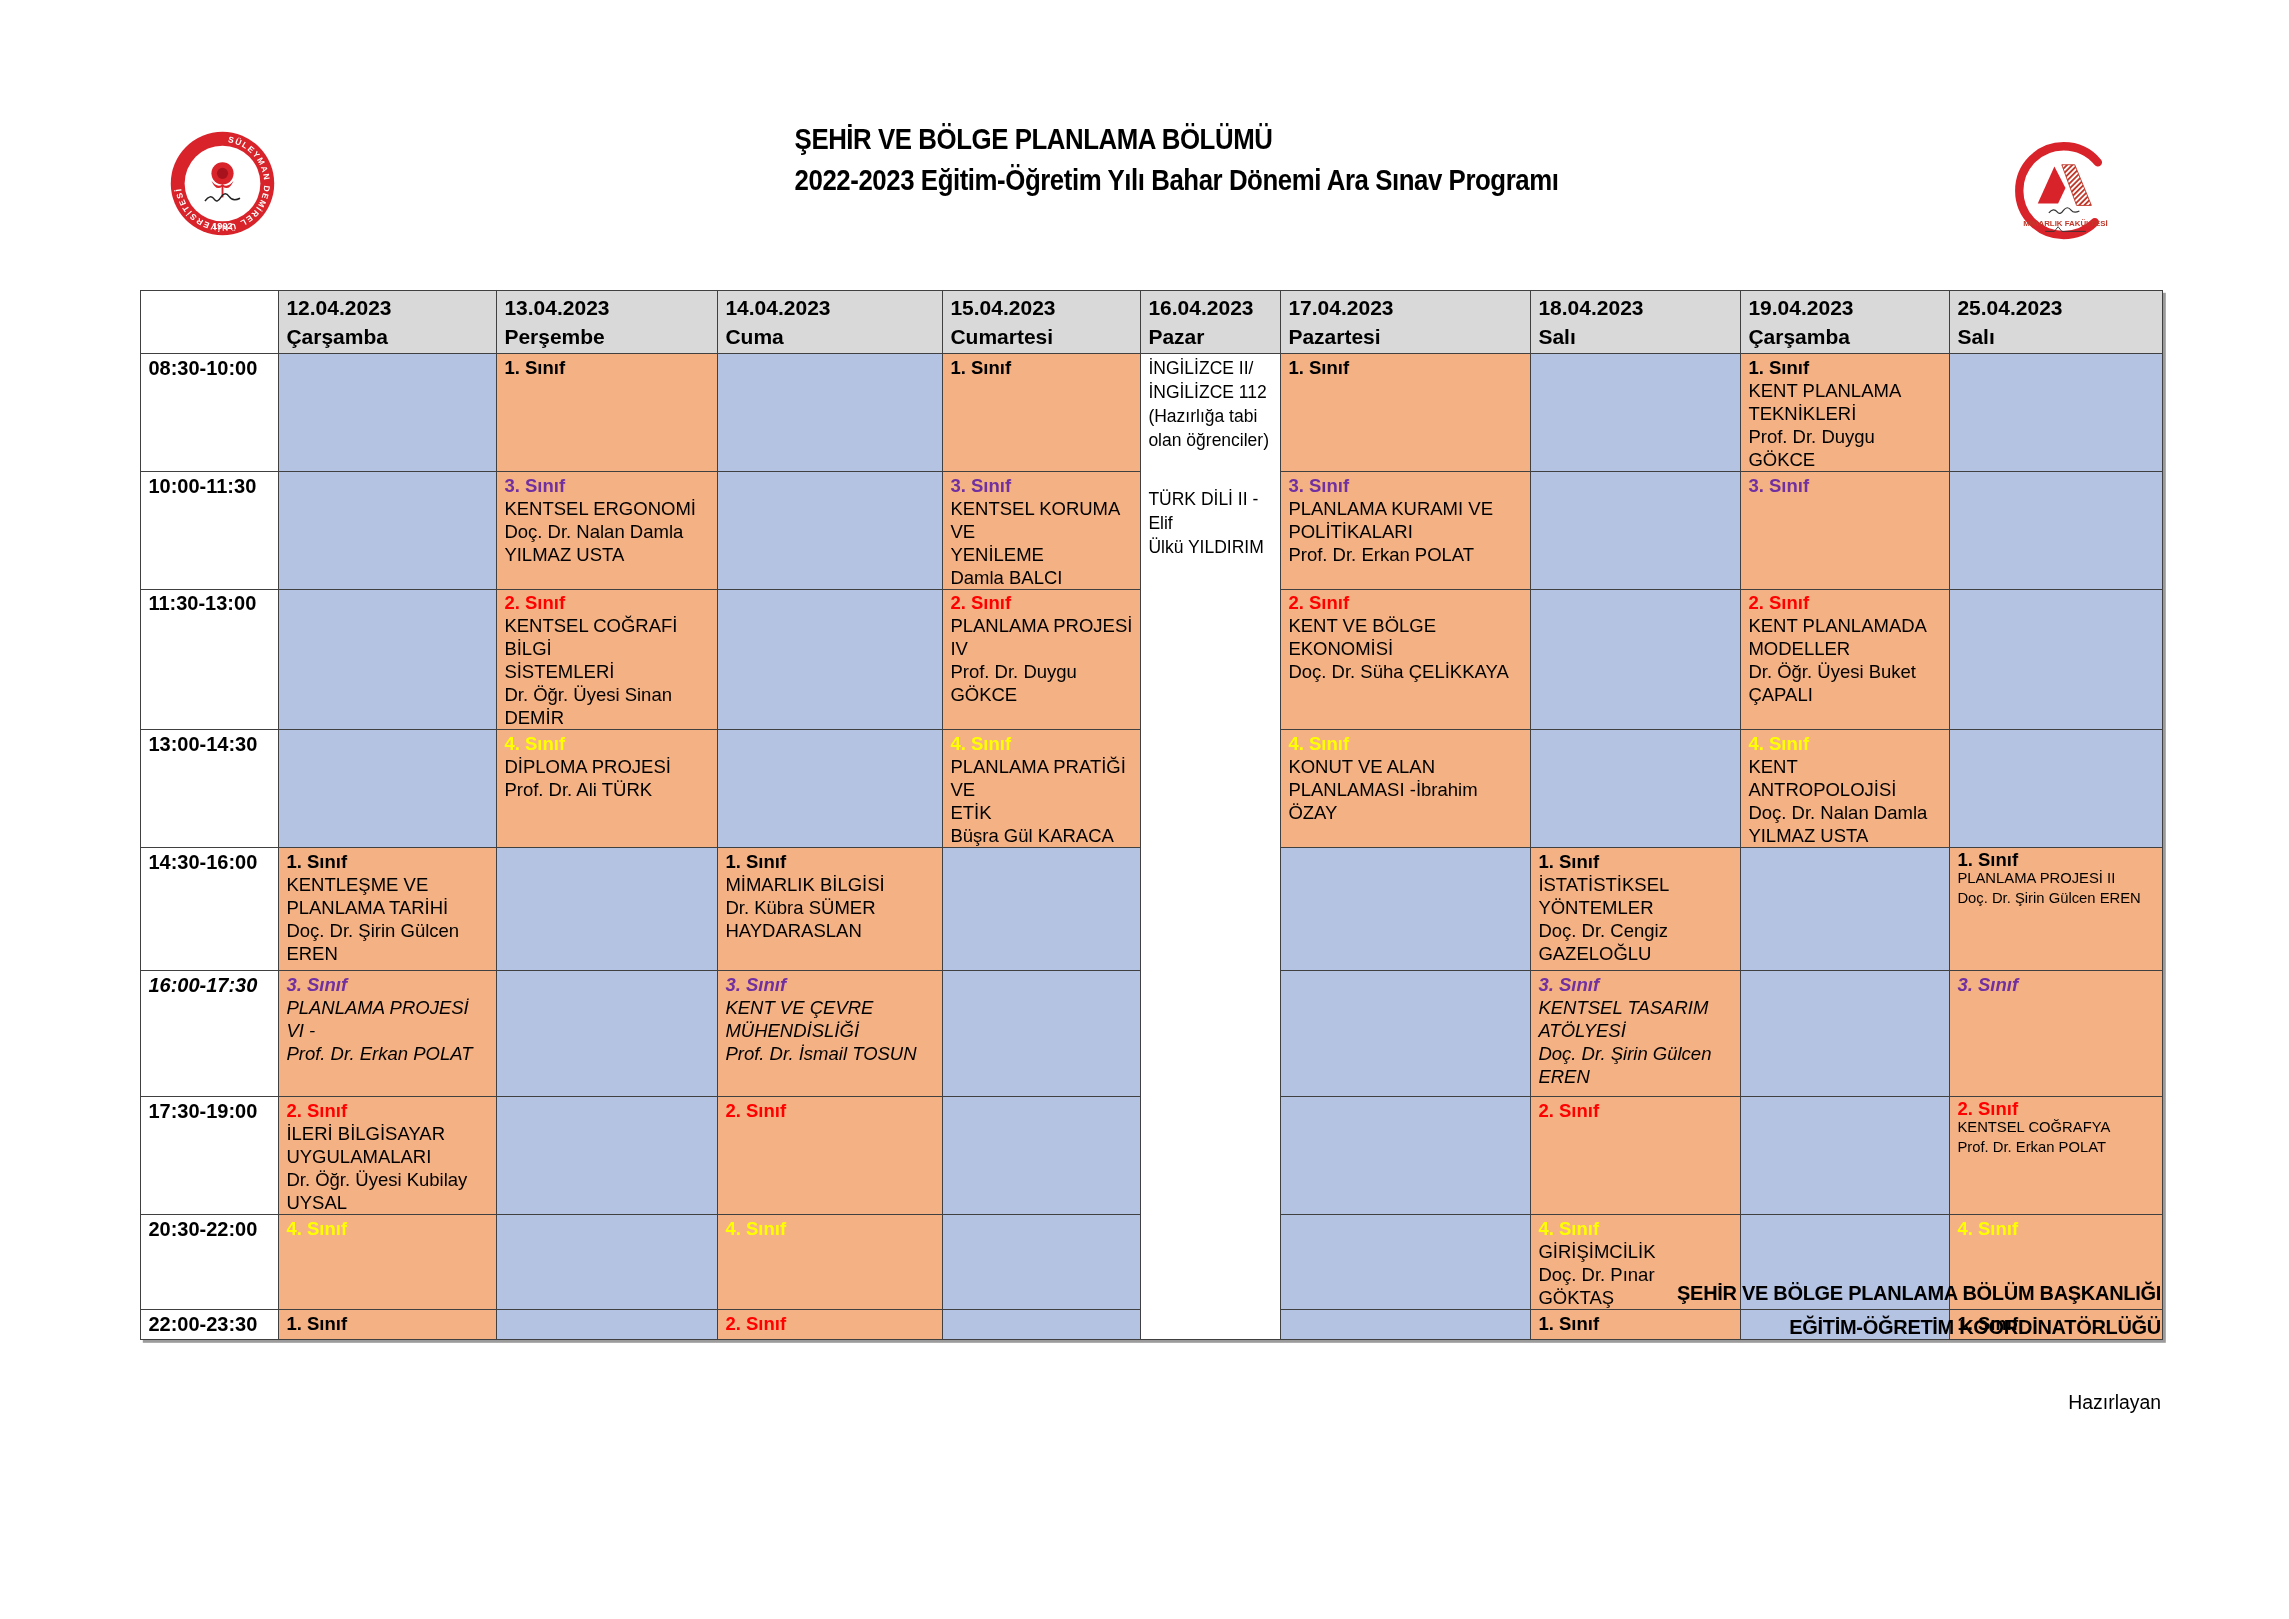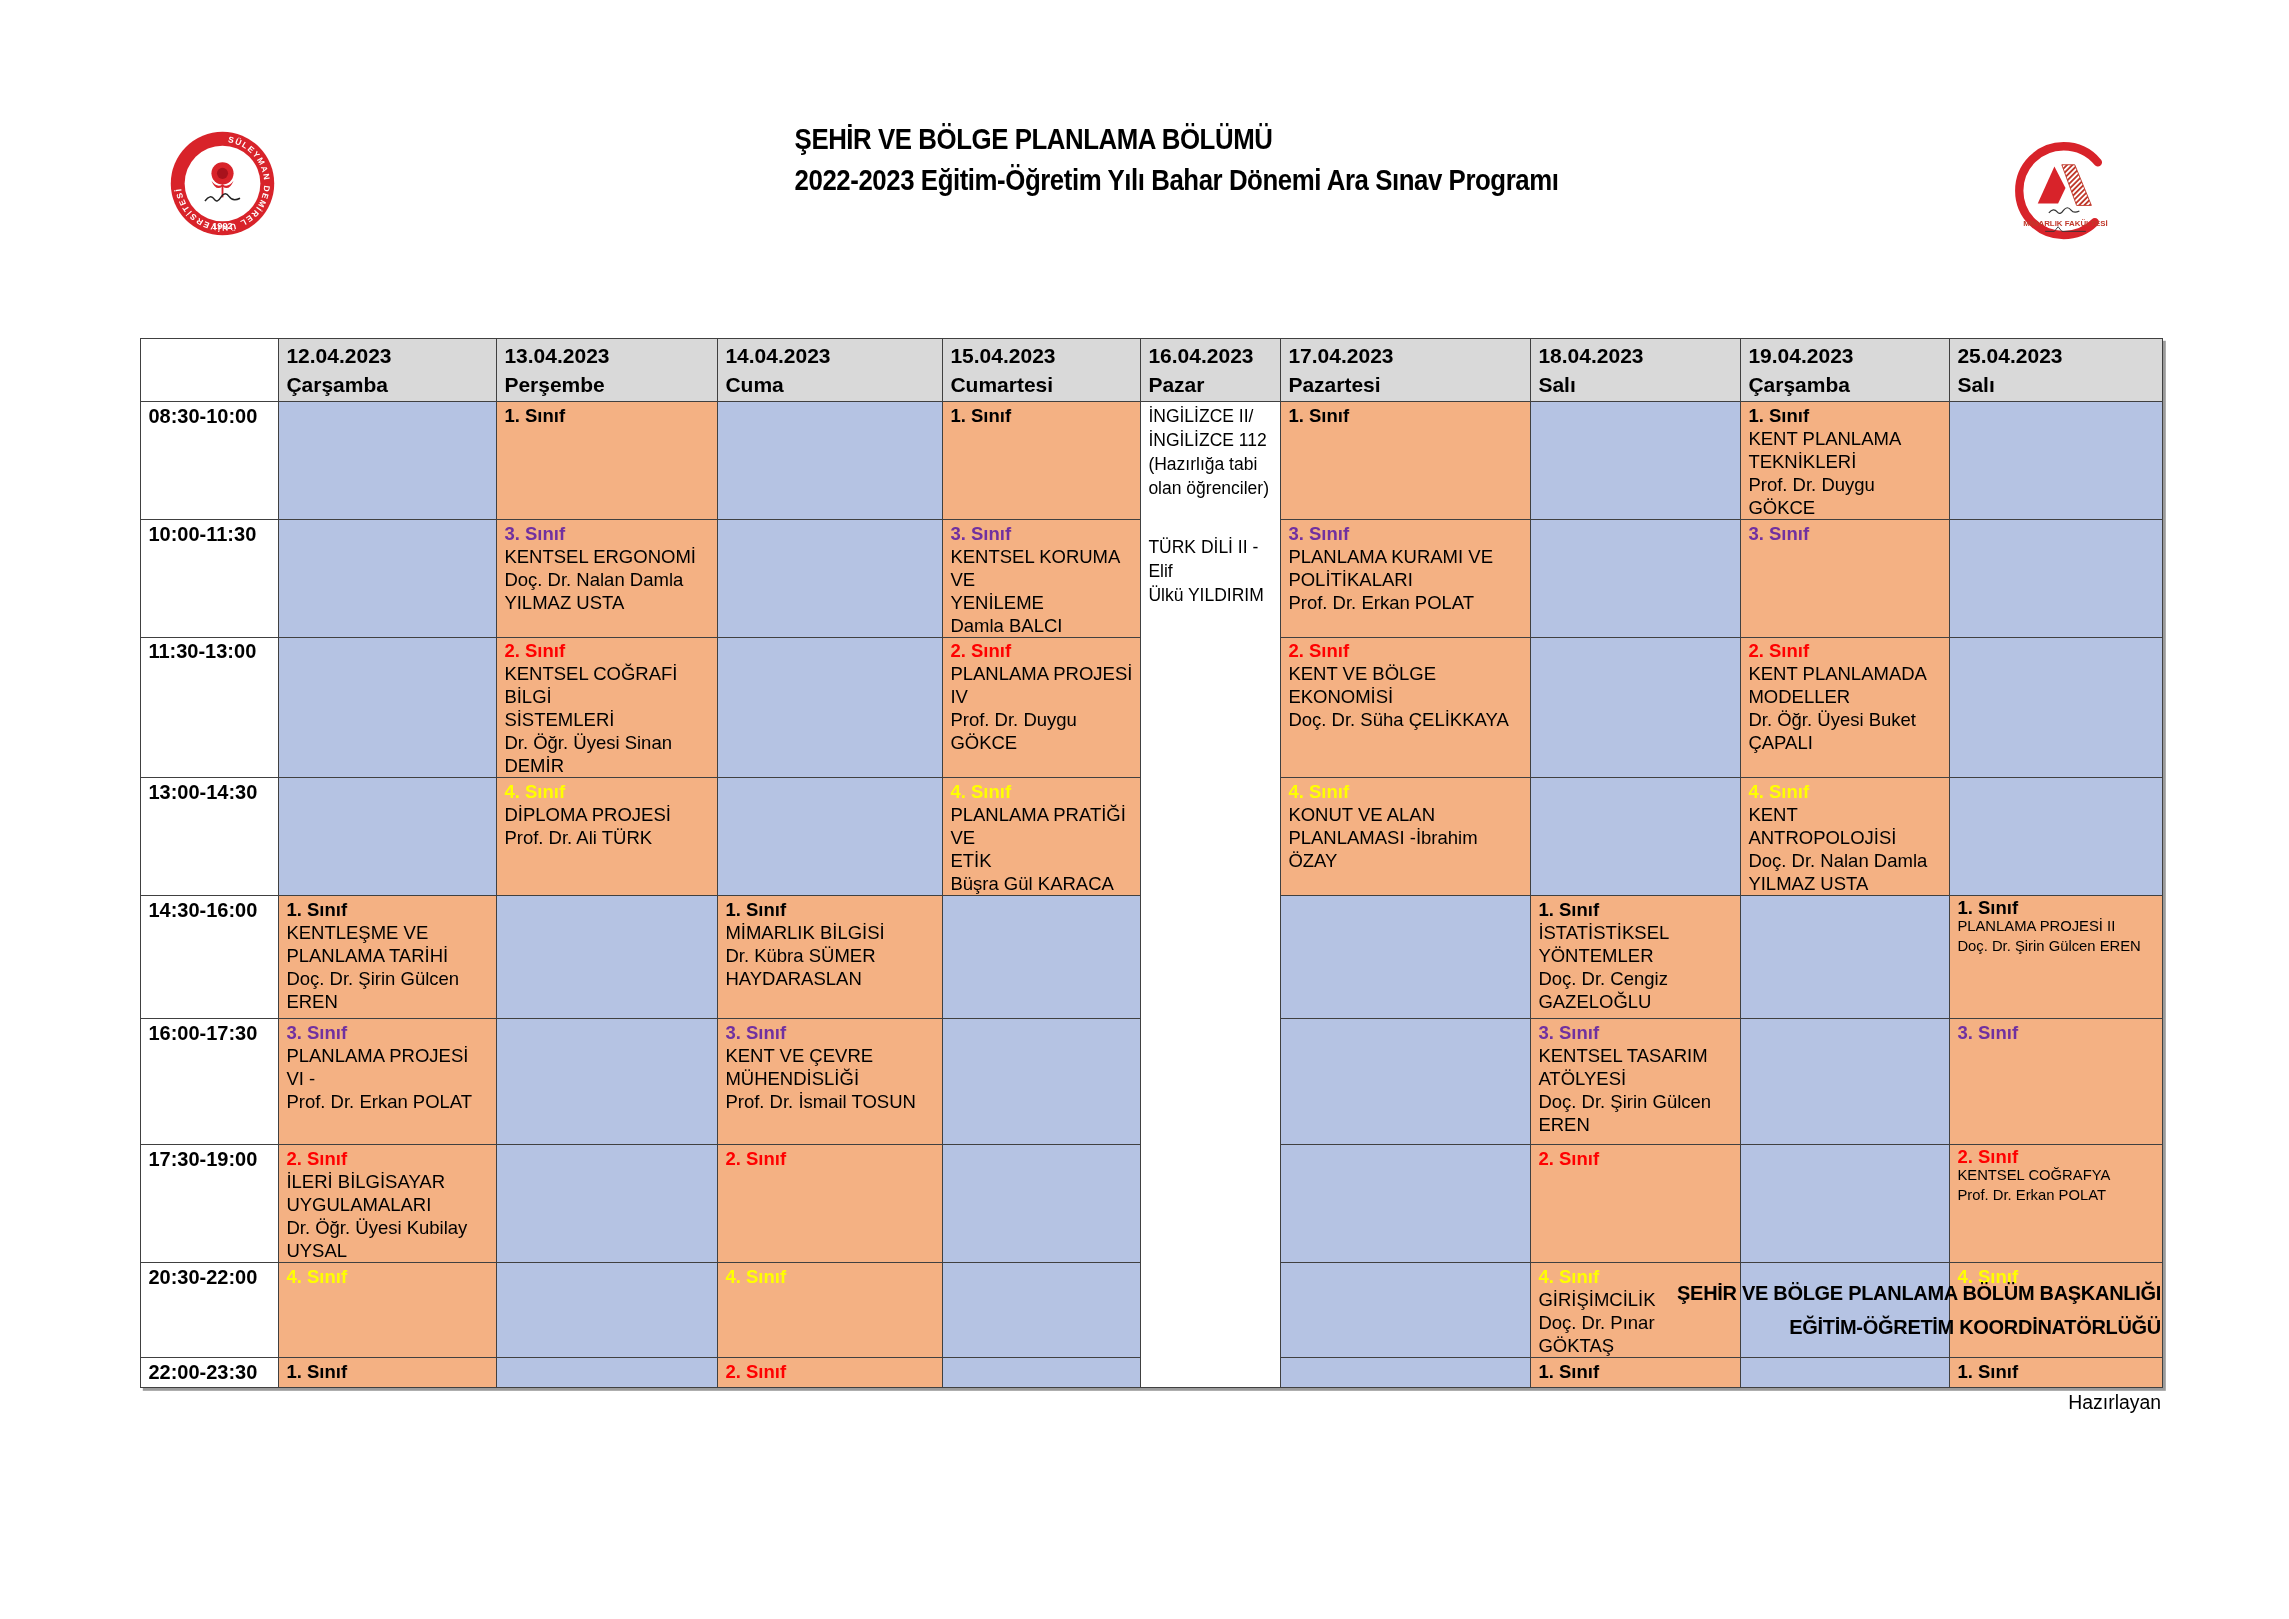--- a/index.html
+++ b/index.html
@@ -11,21 +11,21 @@
   
   .title-block{position:absolute;left:730px;top:118px;width:923px;text-align:left;}
   .title-line1{font-size:30px;font-weight:700;transform:scaleX(.86);transform-origin:center;letter-spacing:-0.5px;line-height:41px;white-space:nowrap;}
   .title-line2{font-size:30px;font-weight:700;transform:scaleX(.86);transform-origin:center;letter-spacing:-0.5px;line-height:42px;white-space:nowrap;}
   .logo{position:absolute;}
   .logo-left{left:168px;top:129px;}
   .logo-right{left:2010px;top:137px;}
   
   .schedule-wrap{position:absolute;left:140px;top:290px;}
   table.schedule{border-collapse:collapse;table-layout:fixed;width:2021px;
-    border:1.8px solid #404040;box-shadow:2.8px 2.8px 0 #9b9b9b;margin-top:48px;}
+    border:1.8px solid #404040;box-shadow:2.8px 2.8px 0 #9b9b9b;}
   table.schedule th,table.schedule td{
     border:0.9px solid #404040;vertical-align:top;overflow:hidden;
     padding:1.8px 5.5px 0 7.4px;text-align:left;
   }
   th.corner{background:#ffffff;}
   th.day-header{background:#d9d9d9;font-size:21px;font-weight:700;line-height:29px;}
   td.time{background:#ffffff;font-size:20px;font-weight:700;line-height:24px;white-space:nowrap;}
   td.slot{font-size:18.5px;line-height:23px;}
   td.slot .sinif{font-weight:700;font-size:18.5px;}
   td.slot .line{font-weight:400;}
@@ -278,21 +278,21 @@
             <div class="line">Doç. Dr. Cengiz</div>
             <div class="line">GAZELOĞLU</div>
           </td>
           <td class="slot" style="background: rgb(181, 195, 227);"></td>
           <td class="slot small" style="background: rgb(244, 177, 131);">
             <div class="sinif" style="color: rgb(0, 0, 0);">1. Sınıf</div>
             <div class="line">PLANLAMA PROJESİ II</div>
             <div class="line">Doç. Dr. Şirin Gülcen EREN</div>
           </td>
         </tr>
-        <tr style="height: 126px;">
+        <tr style="height: 126px; font-style: italic;">
           <td class="time">16:00-17:30</td>
           <td class="slot" style="background: rgb(244, 177, 131);">
             <div class="sinif" style="color: rgb(112, 48, 160);">3. Sınıf</div>
             <div class="line">PLANLAMA PROJESİ VI -</div>
             <div class="line">Prof. Dr. Erkan POLAT</div>
           </td>
           <td class="slot" style="background: rgb(181, 195, 227);"></td>
           <td class="slot" style="background: rgb(244, 177, 131);">
             <div class="sinif" style="color: rgb(112, 48, 160);">3. Sınıf</div>
             <div class="line">KENT VE ÇEVRE</div>

